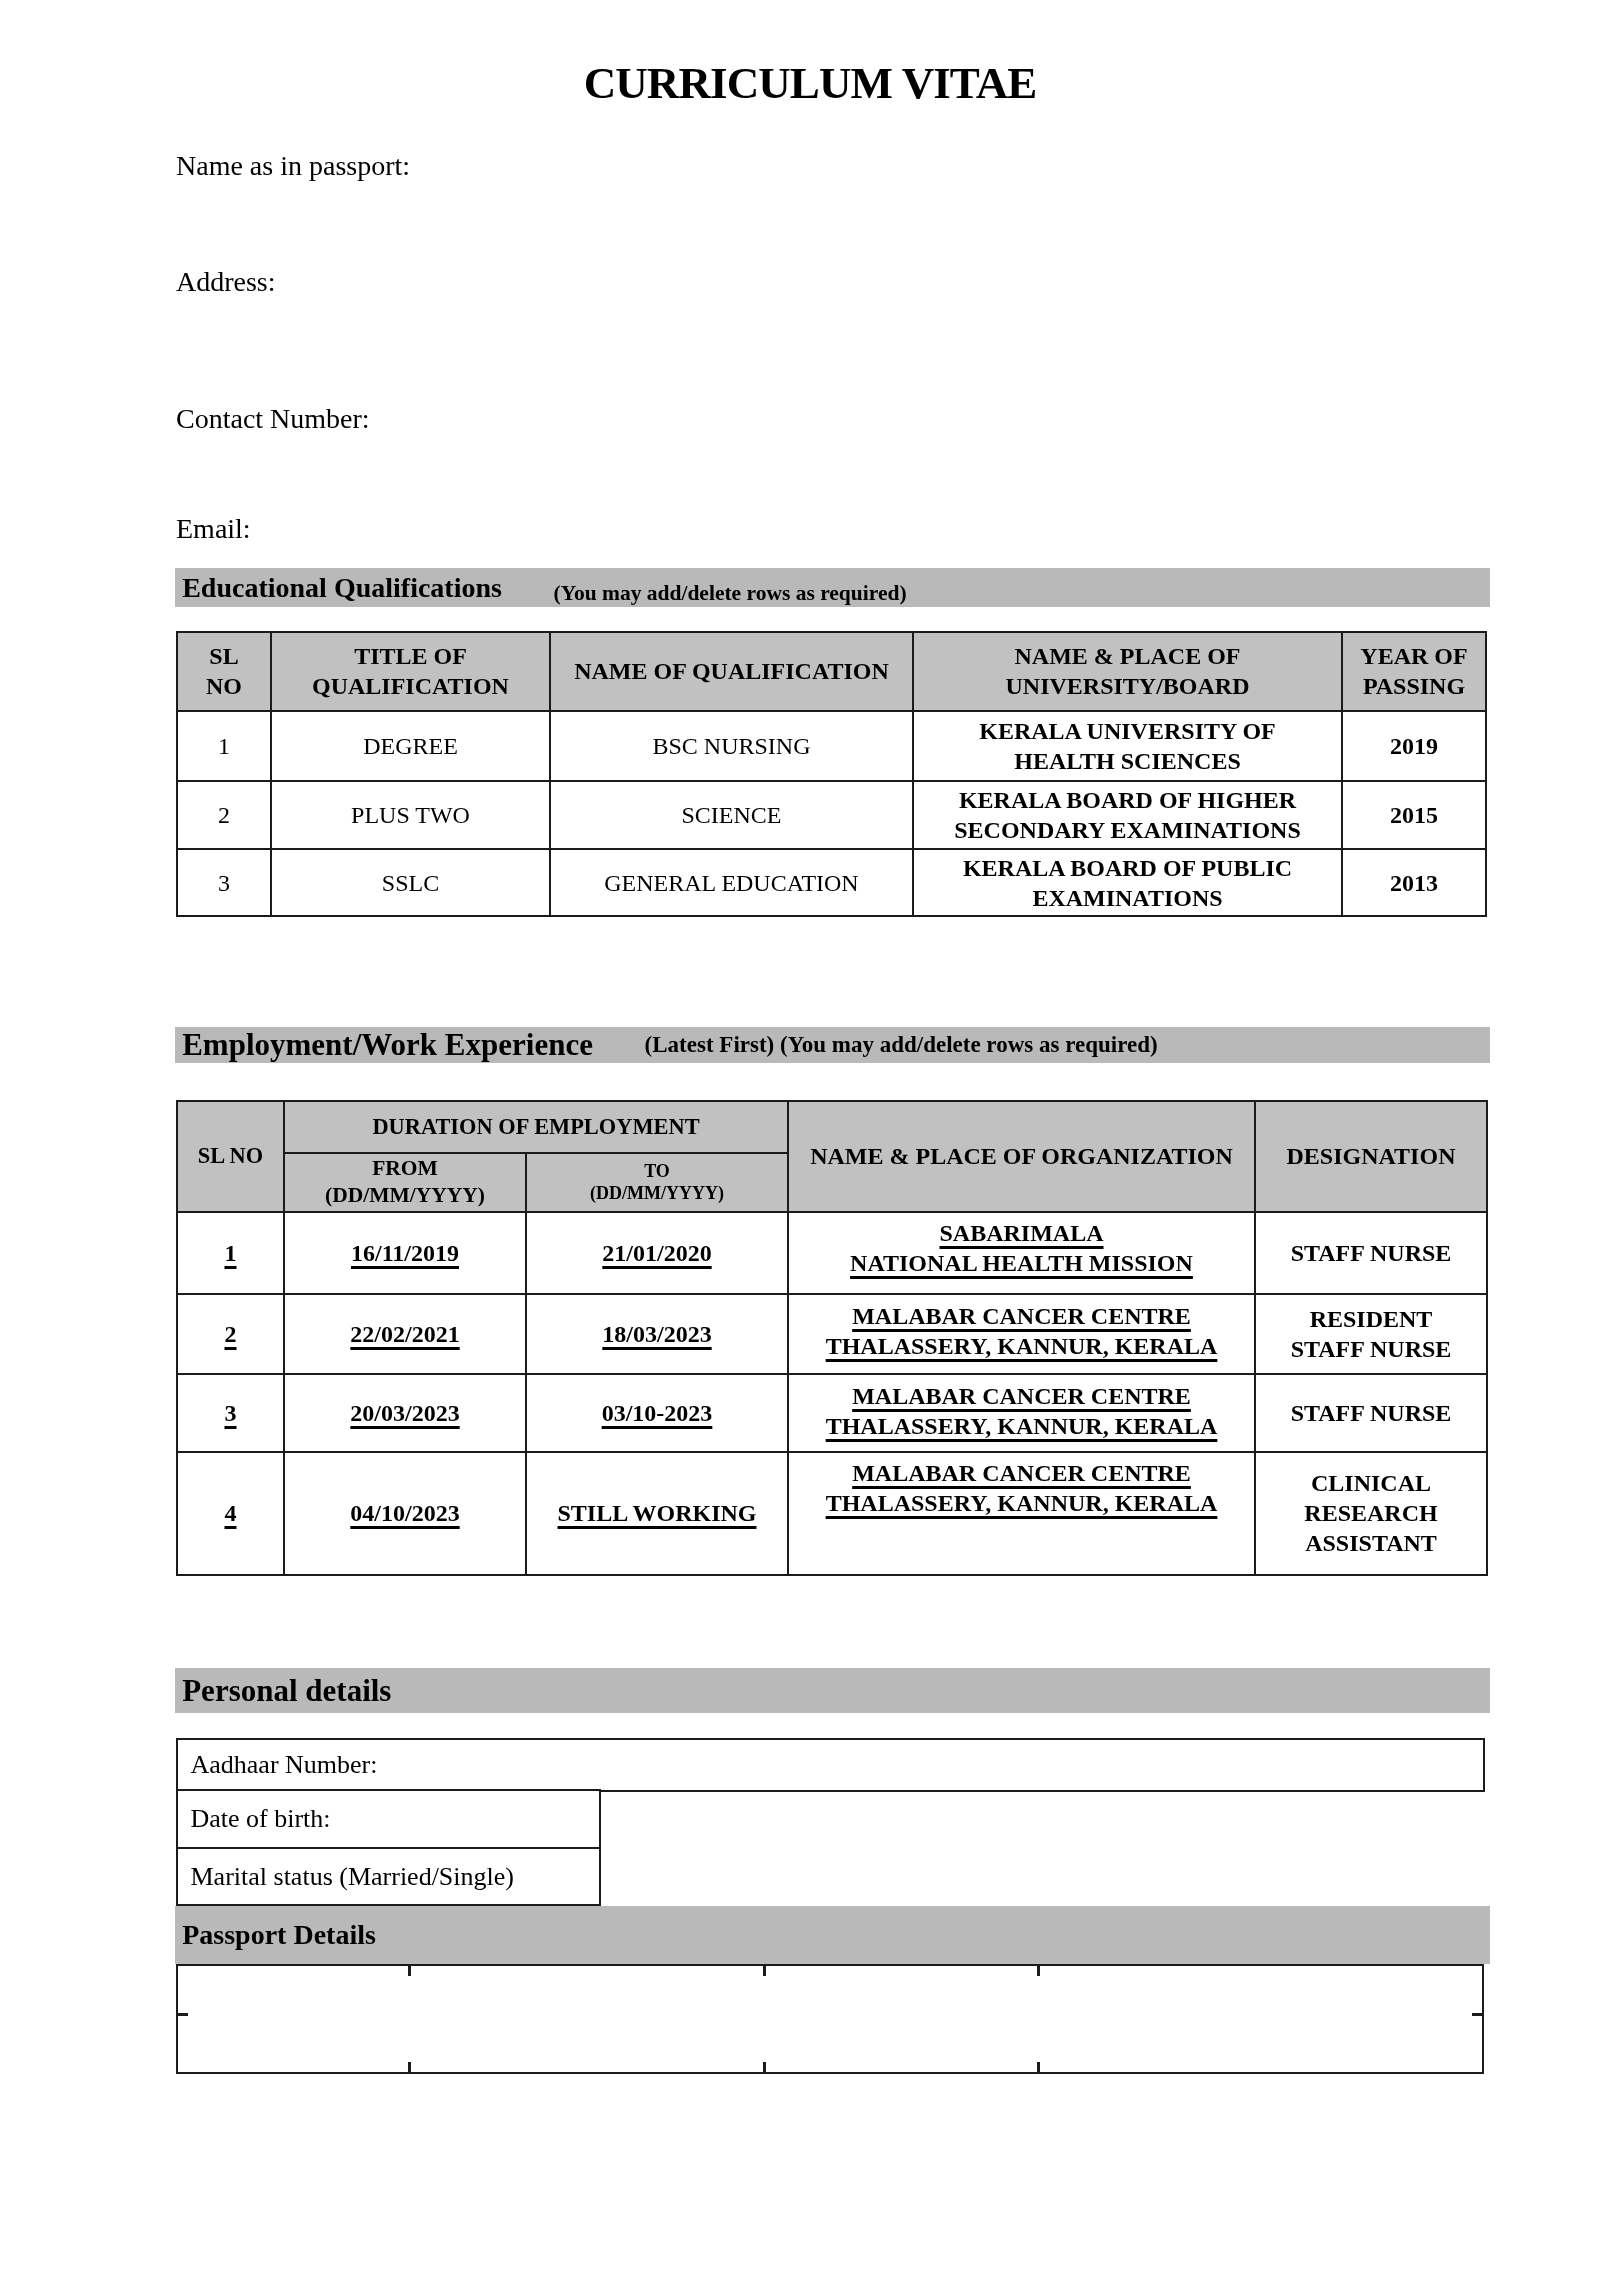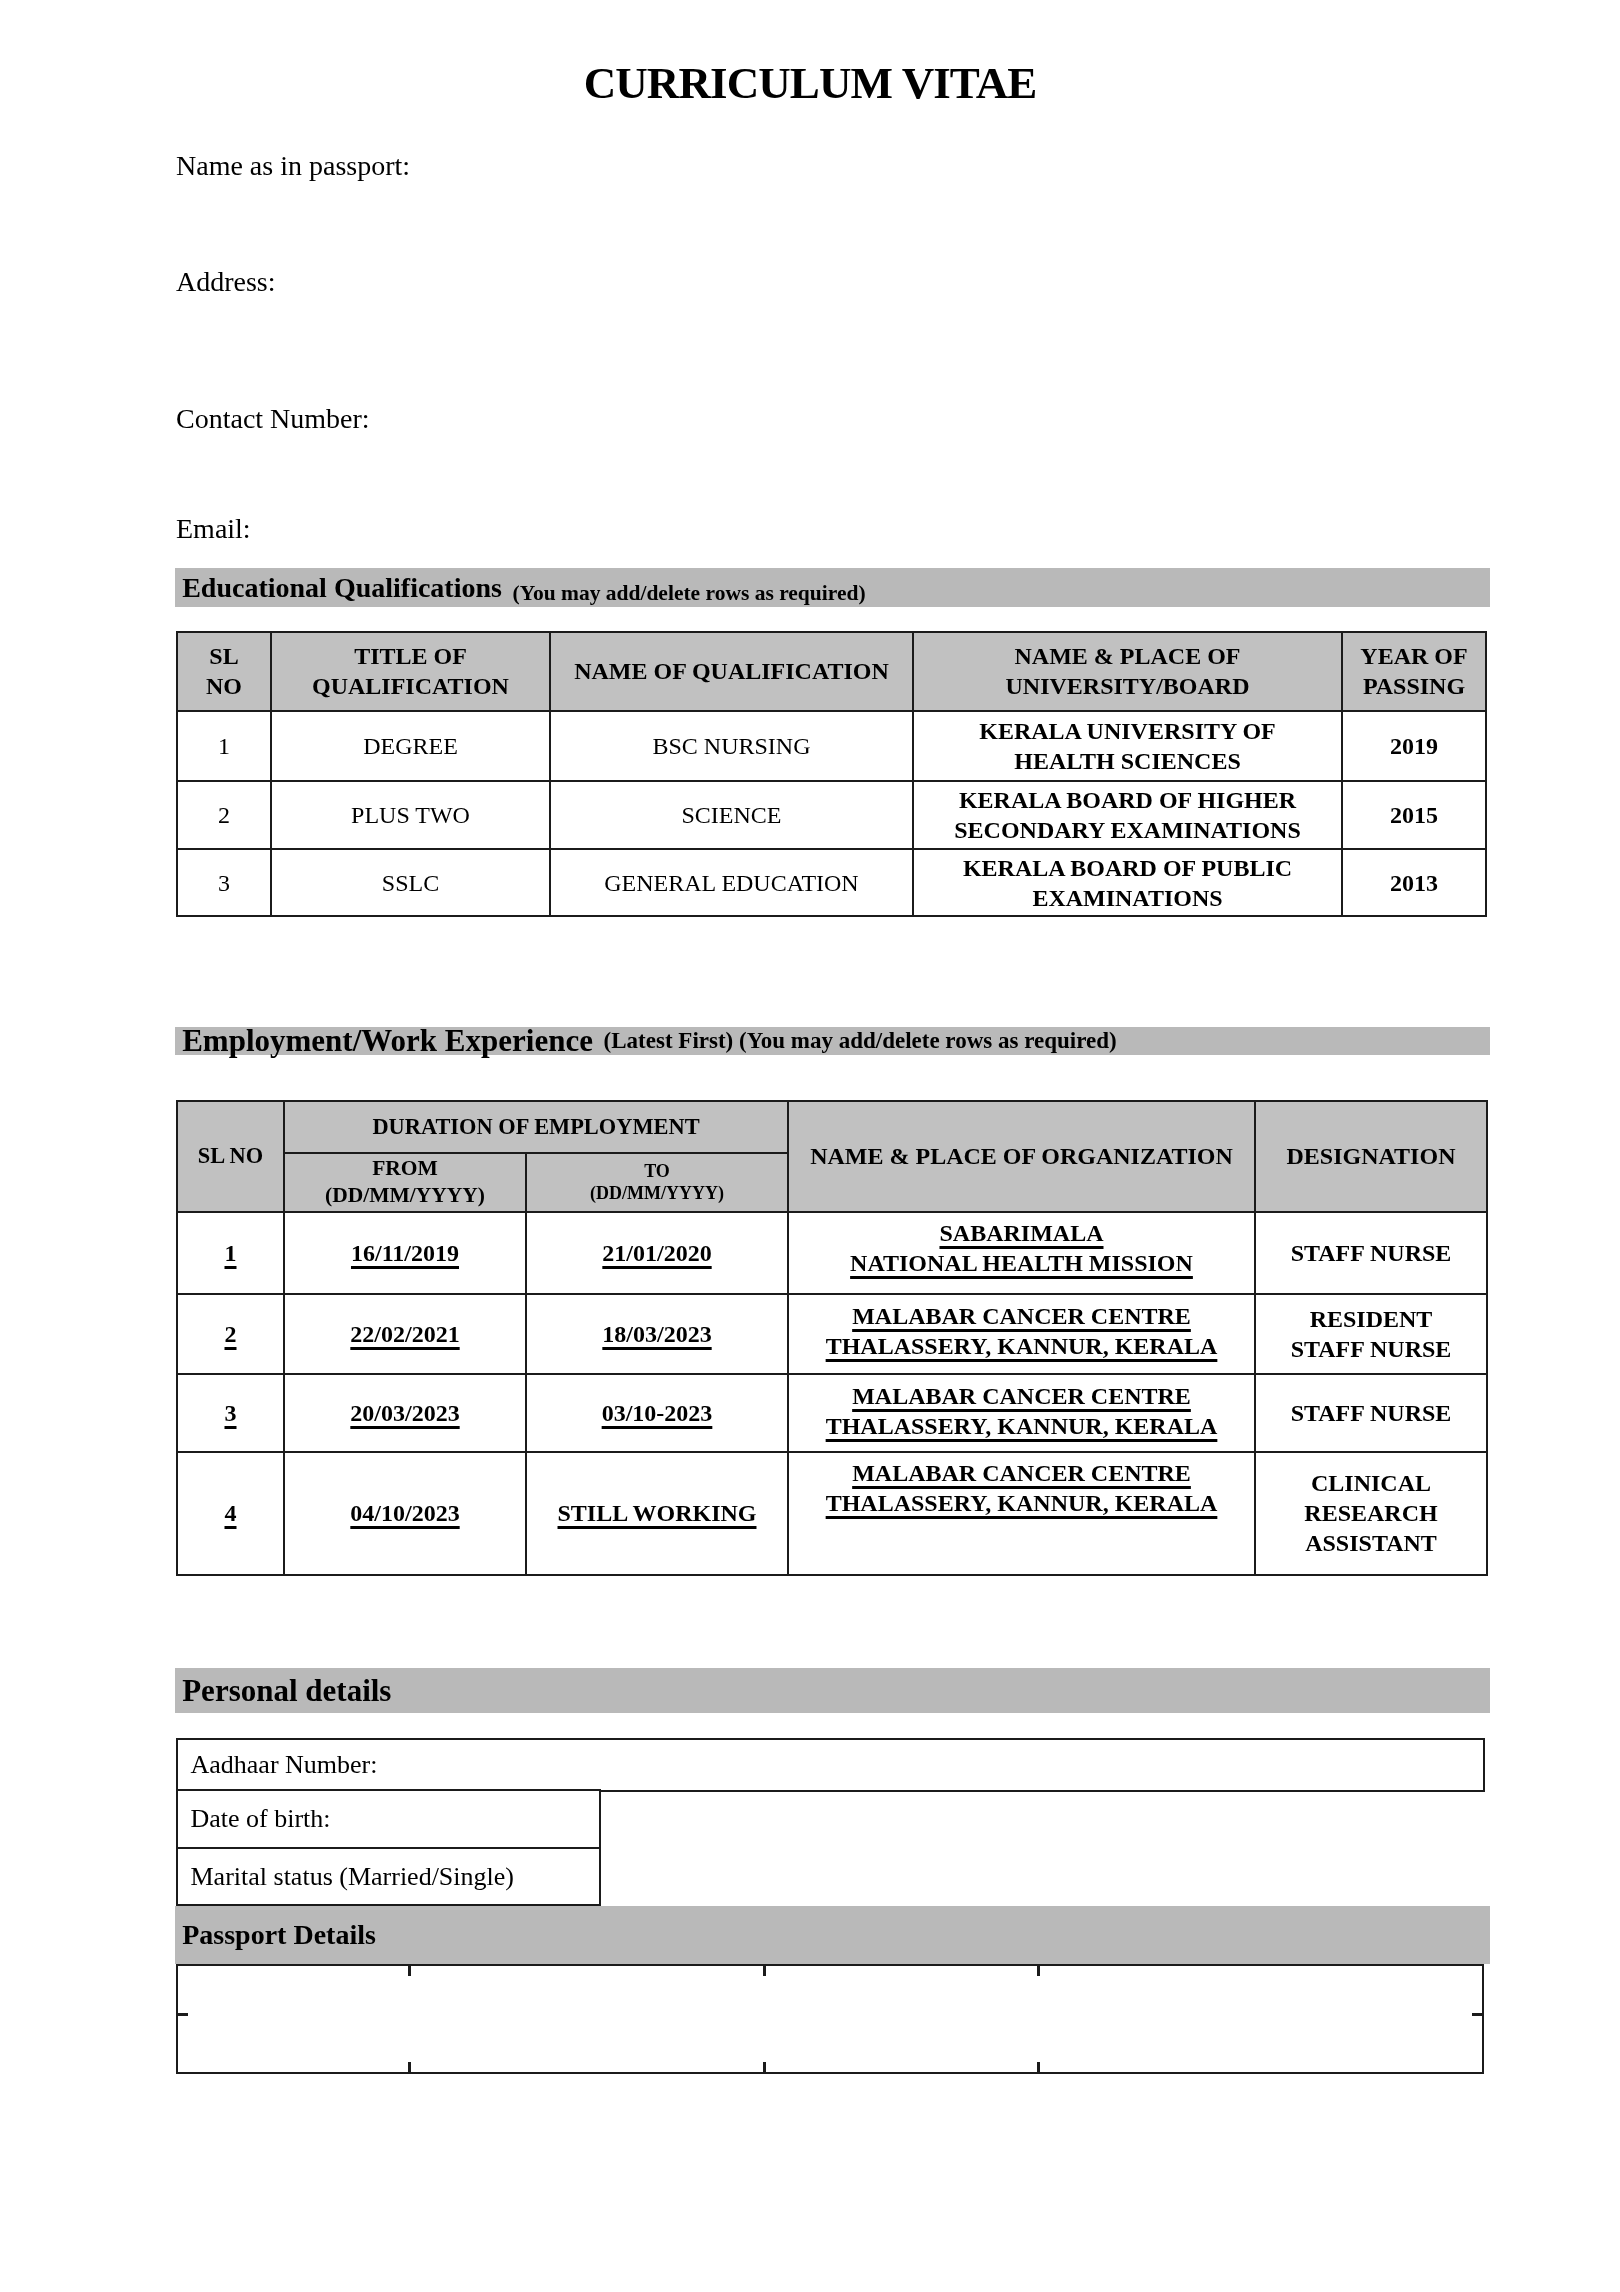--- a/index.html
+++ b/index.html
@@ -11,28 +11,28 @@
   
   .doc-title {
     position:absolute; left:0; right:0; top:57px; text-align:center;
     font-size:45px; font-weight:bold; letter-spacing:-0.9px;
   }
   .field-label { position:absolute; left:176px; font-size:28px; }
 
   
   .bar {
     position:absolute; left:175px; width:1315px; background:#b9b9b9;
-    display:flex; align-items:center; padding-left:7.2px; box-sizing:border-box;
+    display:flex; align-items:center; padding-left:7.2px; box-sizing:border-box;gap:41px;
   }
   .bar-main { font-weight:bold; white-space:nowrap; }
   .bar-note { font-weight:bold; margin-left:10.7px; white-space:nowrap; }
   .bar-edu  { top:568px;  height:39px; }
   .bar-edu .bar-main { font-size:28px; }
   .bar-edu .bar-note { font-size:21.5px;margin-top:12px; }
-  .bar-emp  { top:1027px; height:28px; }
+  .bar-emp  { top:1027px; height:36px; }
   .bar-emp .bar-main { font-size:31px; }
   .bar-emp .bar-note { font-size:23px; }
   .bar-personal { top:1668px; height:45px; }
   .bar-personal .bar-main { font-size:31px; }
   .bar-passport { top:1906px; height:58px; }
   .bar-passport .bar-main { font-size:28px; }
 
   
   table.tbl {
     position:absolute; border-collapse:collapse; table-layout:fixed;

